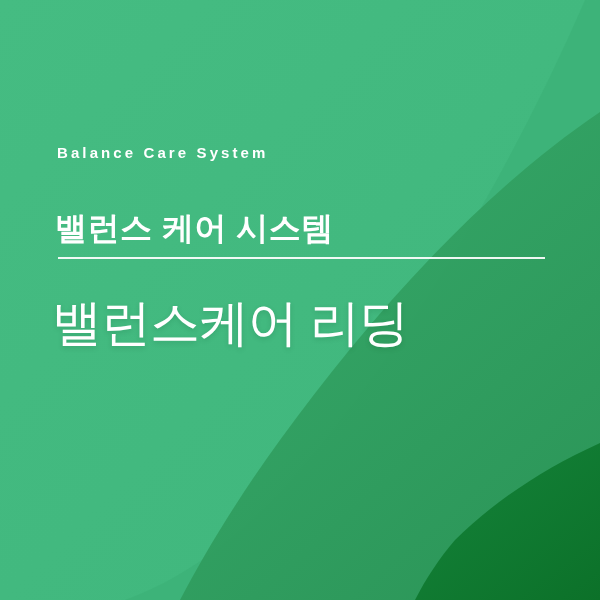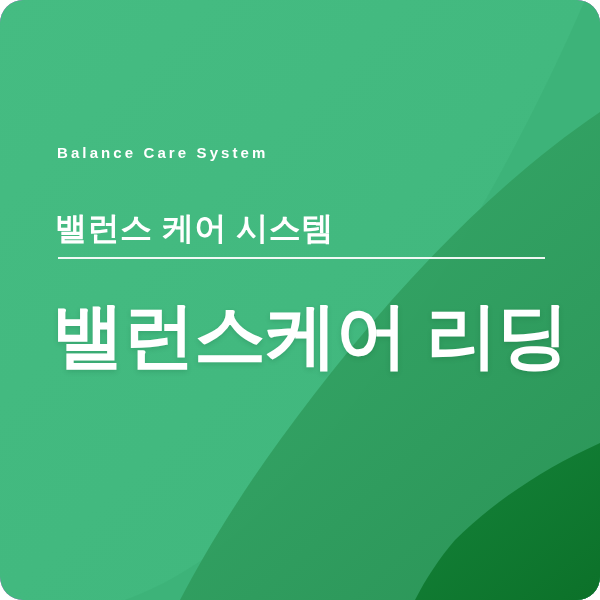--- a/index.html
+++ b/index.html
@@ -11,21 +11,20 @@
   body {
     font-family: "Liberation Sans", "DejaVu Sans", sans-serif;
   }
 
   #banner {
     position: relative;
     width: 600px;
     height: 600px;
     overflow: hidden;
     background: #d946ef;
-    border-radius: 23px;
   }
 
   
   .bg-layer {
     position: absolute;
     inset: 0;
     width: 100%;
     height: 100%;
     display: block;
   }
@@ -73,22 +72,22 @@
     height: 2px;
     background: #ffffff;
     opacity: 0.92;
   }
 
   .headline {
     position: absolute;
     left: 52px;
     top: 296px;
     color: #ffffff;
-    font-size: 72px;
-    font-weight: bold;
+    font-size: 50px;
+    font-weight: normal;
     letter-spacing: -1px;
     line-height: 1.1;
     white-space: nowrap;
     text-shadow: 0 2px 5px rgba(0, 70, 35, 0.17);
   }
 </style>
 </head>
 <body>
 
 <div id="banner">

